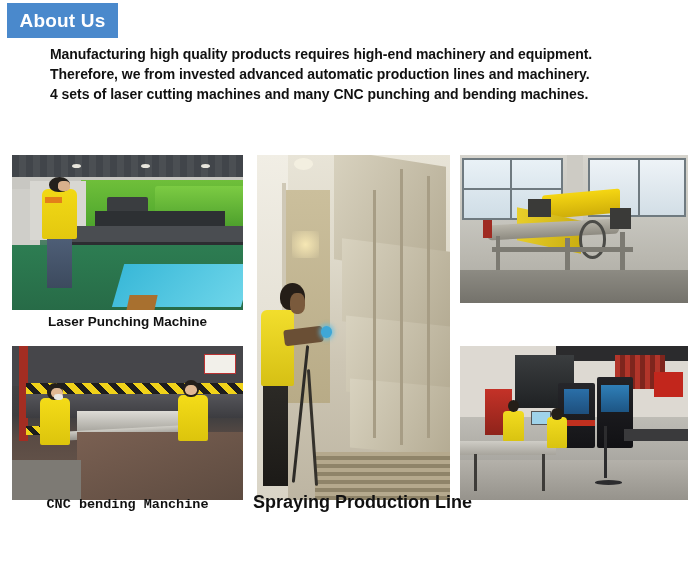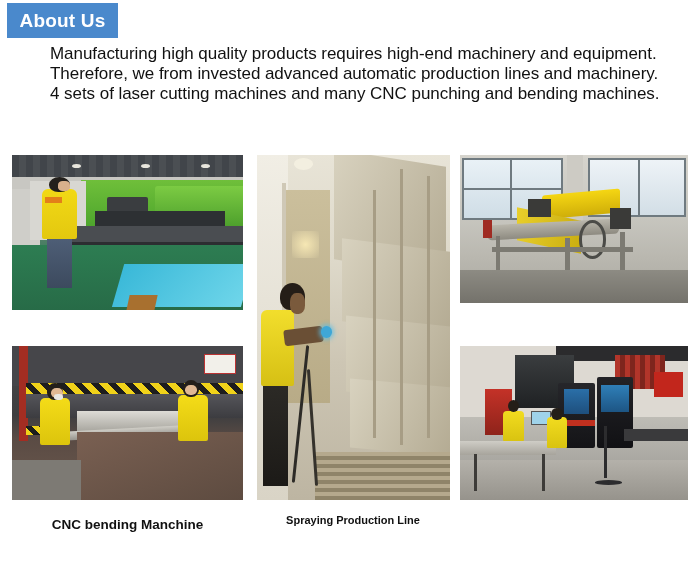--- a/index.html
+++ b/index.html
@@ -38,22 +38,22 @@
   }
 
   
   .intro {
     position: absolute;
     left: 50px;
     top: 44px;
     width: 640px;
   }
   .intro-line {
-    font-size: 17px;
-    font-weight: normal;
+    font-size: 14px;
+    font-weight: bold;
     color: #111111;
     line-height: 20px;
     white-space: nowrap;
     letter-spacing: -0.05px;
   }
 
   
   .grid {
     position: absolute;
     left: 0;
@@ -84,24 +84,24 @@
   }
 
   
   #cell-laser      { left: 12px;  top: 5px;   width: 231px; height: 155px; }
   #cap-laser       { left: 12px;  top: 165px; width: 231px; font-size: 13.5px; }
 
   #cell-press      { left: 460px; top: 5px;   width: 228px; height: 148px; }
   #cap-press       { left: 458px; top: 158px; width: 232px; font-size: 13.5px; }
 
   #cell-cnc        { left: 12px;  top: 196px; width: 231px; height: 154px; }
-  #cap-cnc         { left: 12px;  top: 368px; width: 231px; font-size: 13.5px; }
+  #cap-cnc         { left: 12px;  top: 348px; width: 231px; font-size: 13.5px; font-family: Liberation Mono, monospace; }
 
   #cell-spray      { left: 257px; top: 5px;   width: 193px; height: 345px; }
-  #cap-spray       { left: 253px; top: 365px; width: 200px; font-size: 11px; }
+  #cap-spray       { left: 253px; top: 343px; width: 200px; font-size: 18px; }
 
   #cell-turret     { left: 460px; top: 196px; width: 228px; height: 154px; }
   #cap-turret      { left: 452px; top: 361px; width: 242px; font-size: 12.2px; }
 
   
 
   
   .ph-laser { background: linear-gradient(#3f4347 0%, #55585b 16%, #6f7477 22%, #86888a 30%, #2f7a52 70%, #2b6f4b 100%); }
   .lz-ceiling { position:absolute; left:0; top:0; width:100%; height:16%; background:repeating-linear-gradient(90deg,#41454a 0 7px,#4b4f53 7px 14px); }
   .lz-lamp { position:absolute; width:9px; height:4px; background:#e8e6dd; border-radius:50%; top:6%; }
@@ -233,20 +233,21 @@
       <div class="lz-floor"></div>
       <div class="lz-sheet"></div>
       <div class="lz-board"></div>
       <div class="lz-person-legs"></div>
       <div class="lz-person-body"></div>
       <div class="lz-person-print"></div>
       <div class="lz-person-head"></div>
       <div class="lz-person-face"></div>
     </div>
   </div>
+  <div class="caption" id="cap-laser">Laser Punching Machine</div>
 
   <div class="cell" id="cell-press">
     <div class="photo ph-press">
       <div class="pr-window"></div>
       <div class="pr-window2"></div>
       <div class="pr-pillar"></div>
       <div class="pr-mullion" style="left:22%;top:2%;width:2px;height:42%;"></div>
       <div class="pr-mullion" style="left:1%;top:22%;width:44%;height:2px;"></div>
       <div class="pr-mullion" style="left:78%;top:2%;width:2px;height:40%;"></div>
       <div class="pr-yellowroll"></div>

